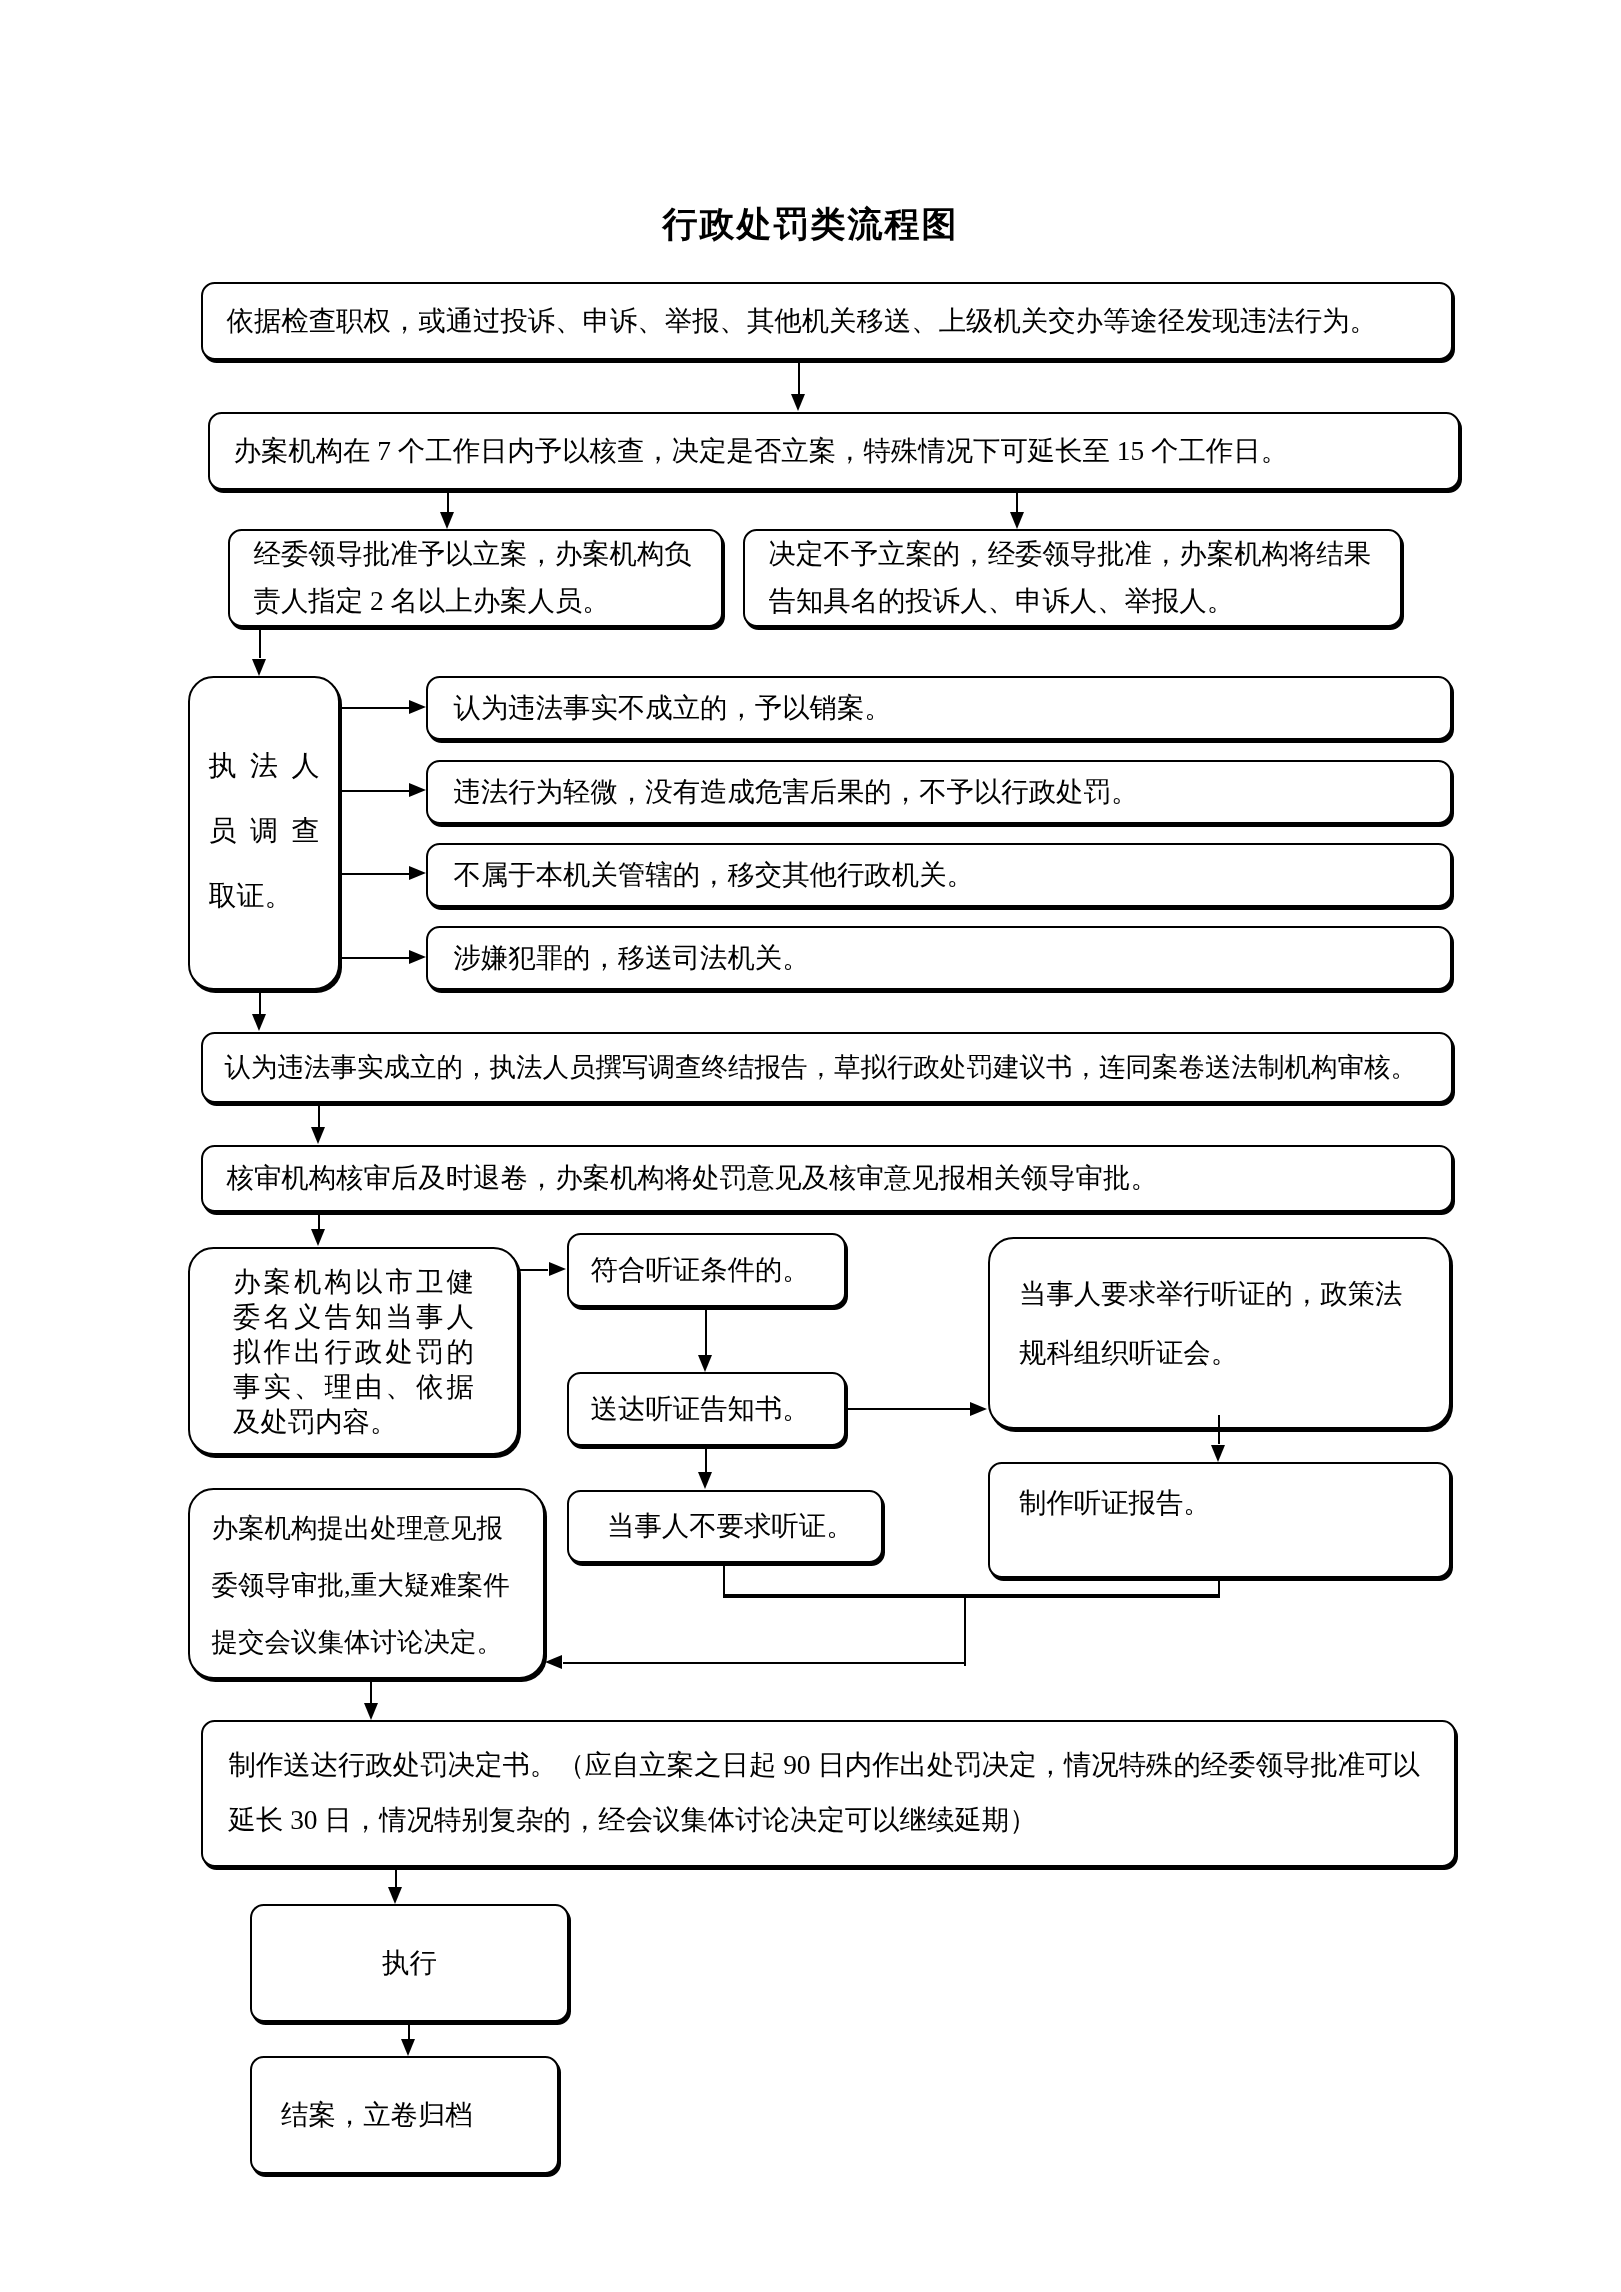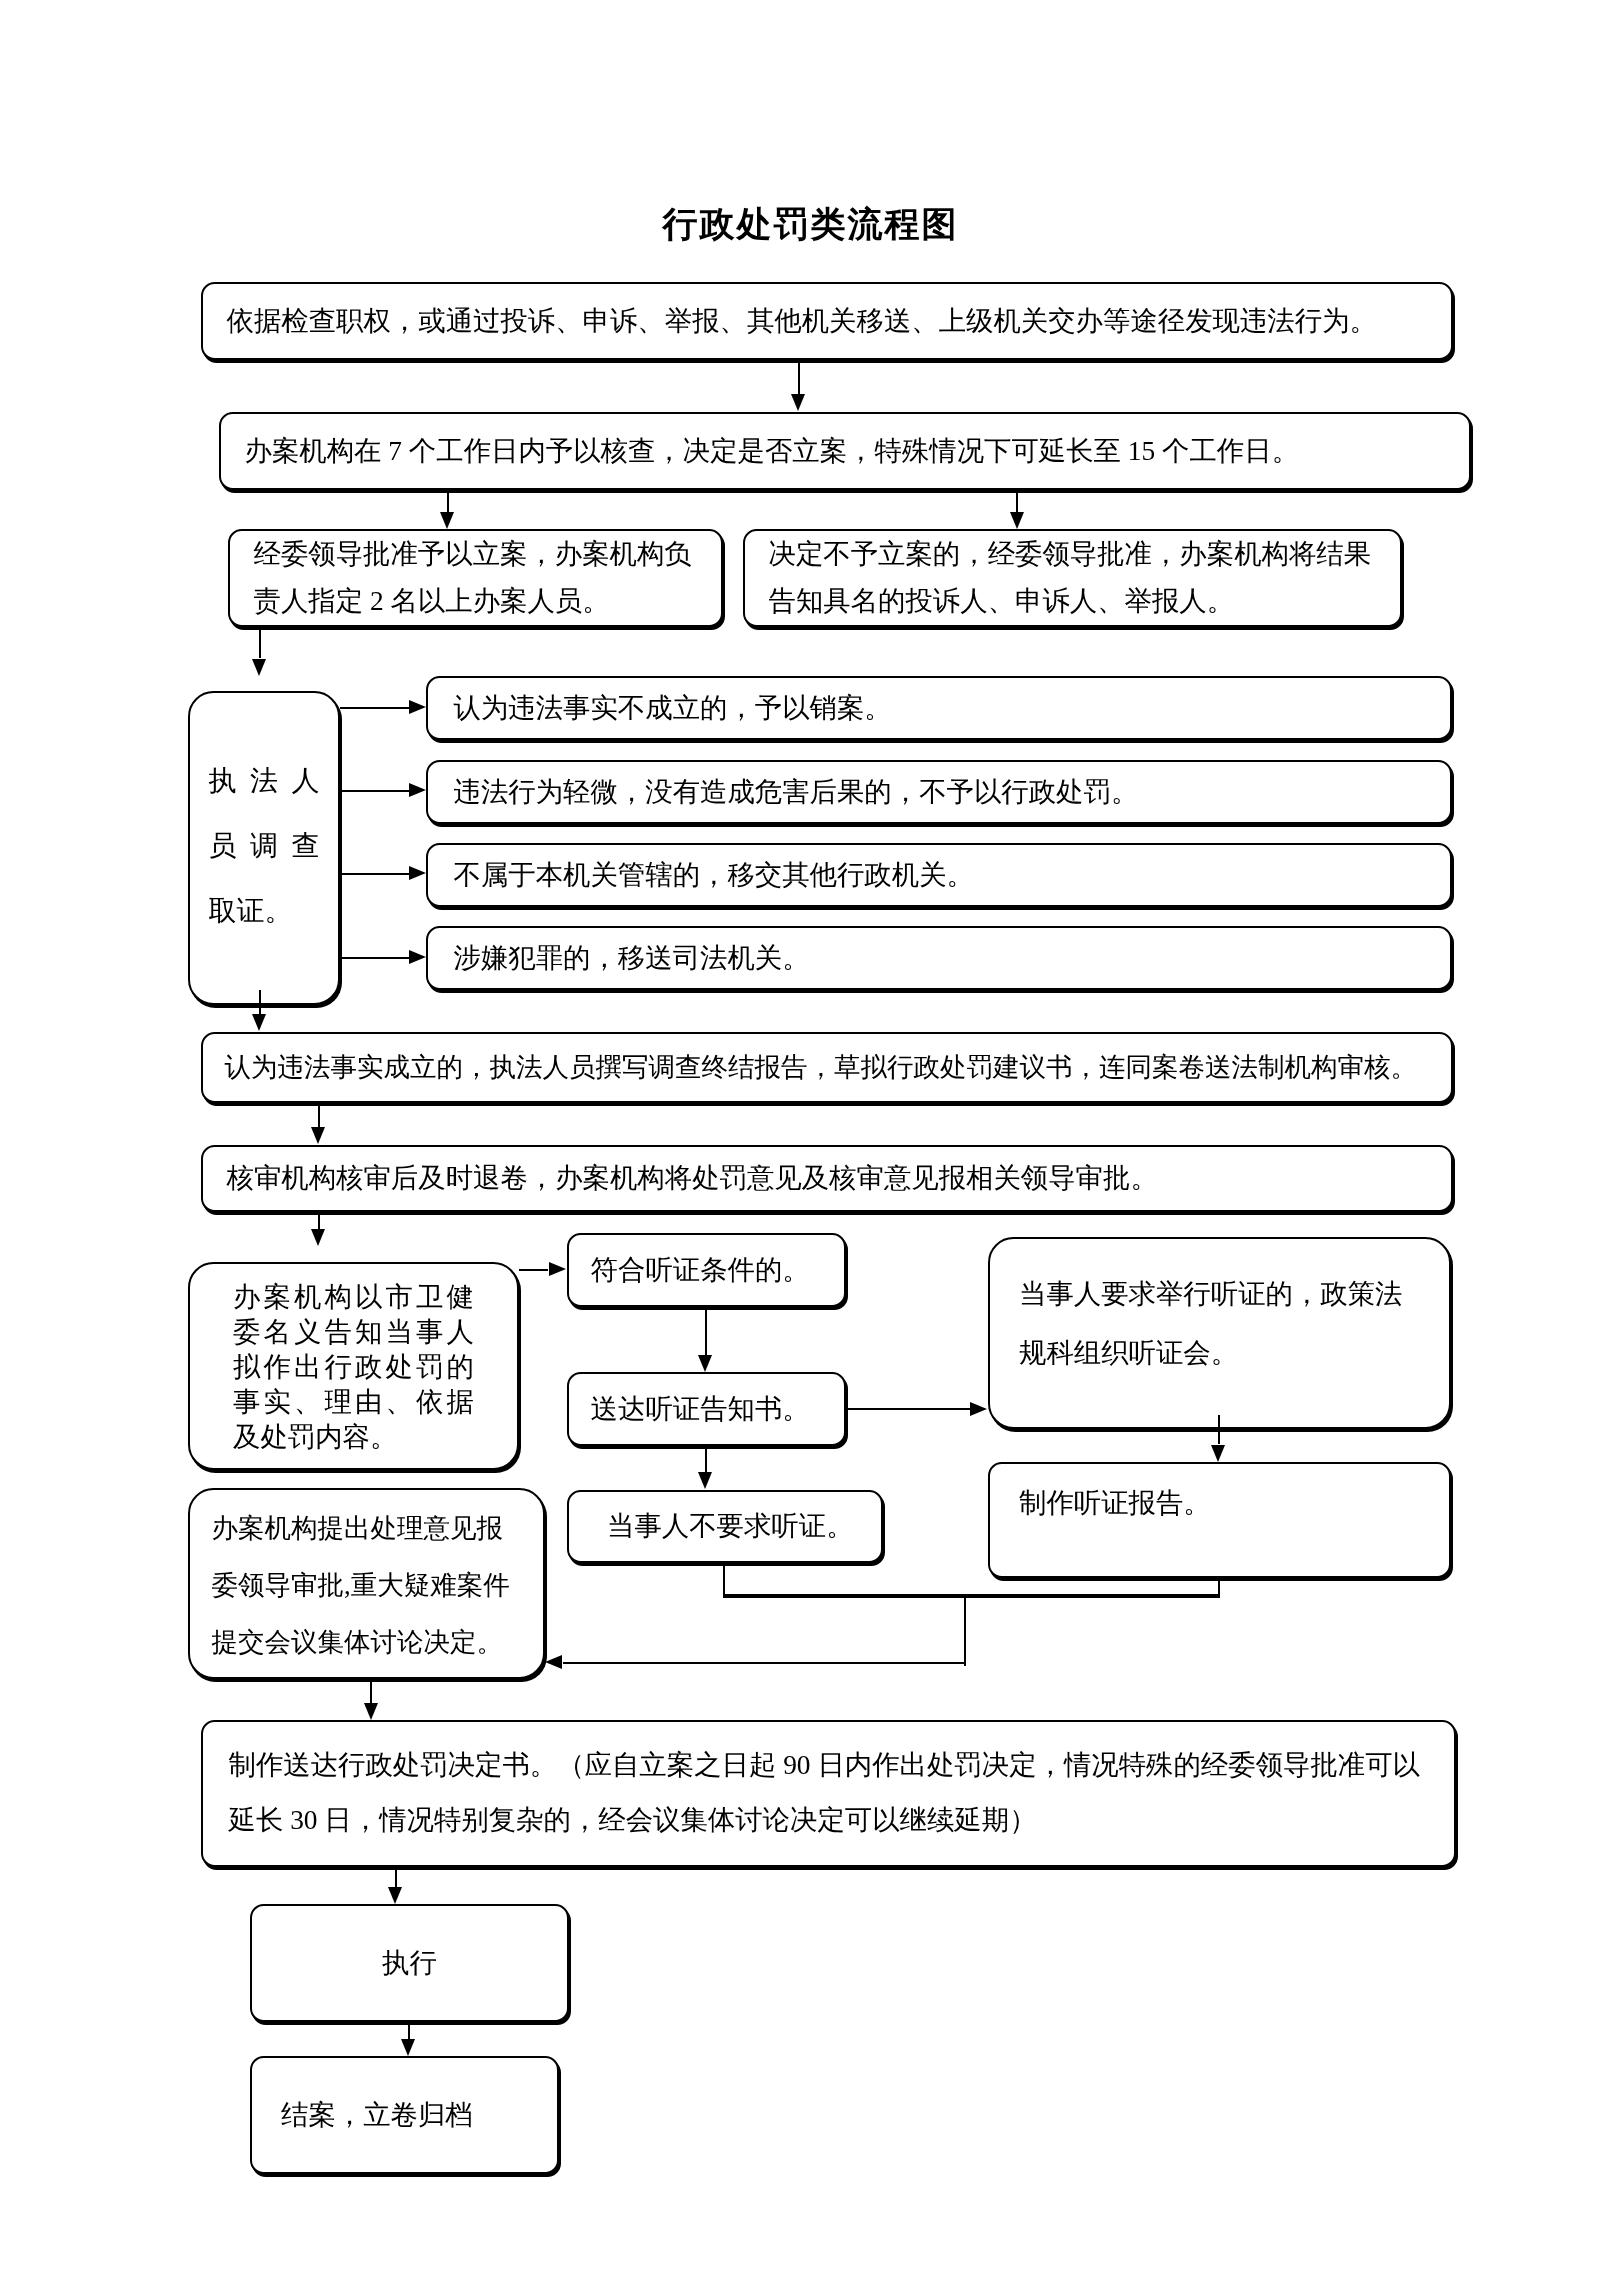--- a/index.html
+++ b/index.html
@@ -24,21 +24,21 @@
     background:#fff;
     border:2px solid #000;
     border-radius:13.7px;
     box-shadow:2px 2.9px 0 #000;
     display:flex;align-items:center;
     font-size:27.4px;line-height:1.4;
   }
   .node.center{justify-content:center;}
   .node.block{display:block;}
   .nowrap{white-space:nowrap;}
-  .just{text-align:justify;margin-top:15px;}
+  .just{text-align:justify;}
   .bigr{border-radius:25.5px;}
   .vl{position:absolute;width:2px;background:#000;}
   .hl{position:absolute;height:2px;background:#000;}
   .thick{height:3.9px;}
   .td{position:absolute;width:0;height:0;
       border-left:7.8px solid transparent;border-right:7.8px solid transparent;
       border-top:17.6px solid #000;}
   .tr{position:absolute;width:0;height:0;
       border-top:7.8px solid transparent;border-bottom:7.8px solid transparent;
       border-left:17.6px solid #000;}
@@ -51,21 +51,21 @@
 
 <div class="page">
 
   <div class="title">行政处罚类流程图</div>
 
   <div class="node nowrap" style="left:201px;top:282px;width:1252px;height:78px;padding:0 23.5px;">依据检查职权，或通过投诉、申诉、举报、其他机关移送、上级机关交办等途径发现违法行为。</div>
 
   <div class="vl" style="left:798px;top:361px;height:33px;"></div>
   <div class="td" style="left:791px;top:394px;"></div>
 
-  <div class="node nowrap" style="left:219px;top:412px;width:1252px;height:78px;padding:0 23.5px;">办案机构在 7 个工作日内予以核查，决定是否立案，特殊情况下可延长至 15 个工作日。</div>
+  <div class="node nowrap" style="left:208px;top:412px;width:1252px;height:78px;padding:0 23.5px;">办案机构在 7 个工作日内予以核查，决定是否立案，特殊情况下可延长至 15 个工作日。</div>
 
   <div class="vl" style="left:447px;top:490px;height:21.6px;"></div>
   <div class="td" style="left:440px;top:512px;"></div>
   <div class="vl" style="left:1016px;top:490px;height:21.6px;"></div>
   <div class="td" style="left:1010px;top:512px;"></div>
 
   <div class="node" style="left:201px;top:529px;width:495px;height:98px;padding:0 23.5px;line-height:1.7;margin-left:27px;">经委领导批准予以立案，办案机构负责人指定 2 名以上办案人员。</div>
   <div class="node" style="left:743px;top:529px;width:659px;height:98px;padding:0 23.5px;line-height:1.7;">决定不予立案的，经委领导批准，办案机构将结果告知具名的投诉人、申诉人、举报人。</div>
 
   <div class="vl" style="left:259px;top:627px;height:31px;"></div>

